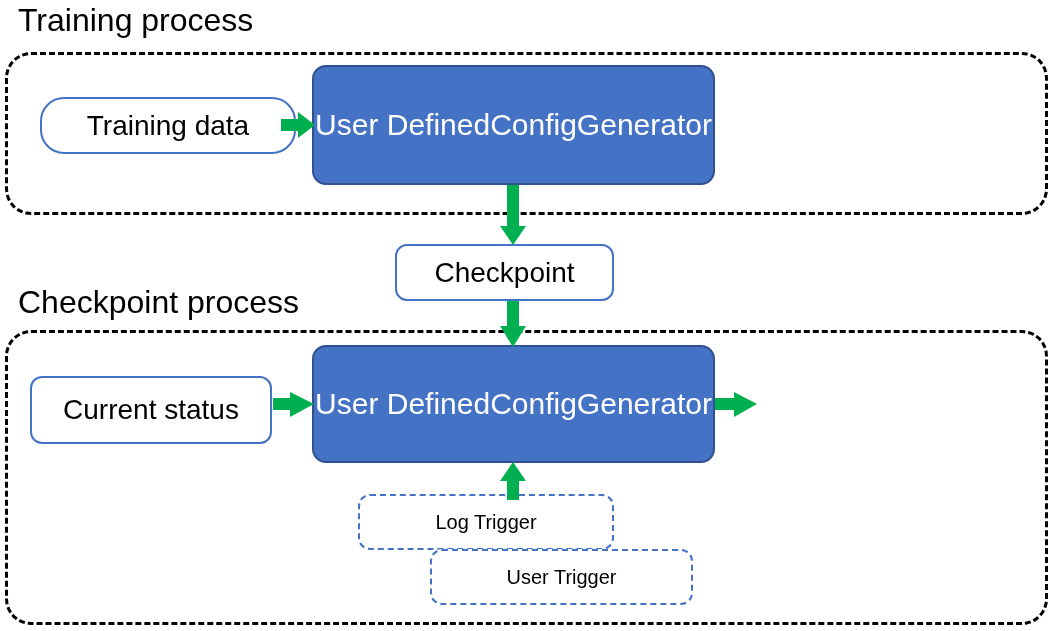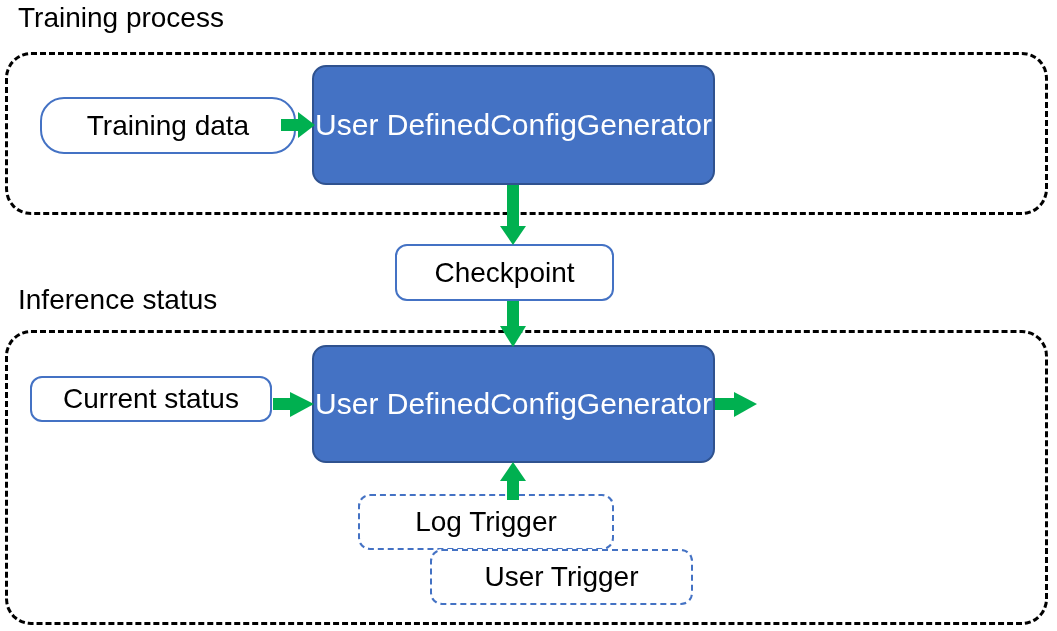--- a/index.html
+++ b/index.html
@@ -12,21 +12,21 @@
     width: 1057px;
     height: 631px;
     background: #ffffff;
     font-family: "Liberation Sans", sans-serif;
     overflow: hidden;
   }
 
   
   .section-label {
     position: absolute;
-    font-size: 28px;
+    font-size: 32px;
     line-height: 1;
     color: #000000;
     white-space: nowrap;
     font-weight: 400;
     text-align: right;
   }
   #label-training  { left: 18px; top: 4px;   }
   #label-inference { left: 18px; top: 286px; }
 
   
@@ -50,21 +50,21 @@
     display: flex;
     align-items: center;
     justify-content: center;
     color: #000000;
     font-size: 28px;
     white-space: nowrap;
     z-index: 4;
   }
   #node-training-data { left: 40px;  top: 97px;  width: 256px; height: 57px; border-radius: 24px; }
   #node-checkpoint    { left: 395px; top: 244px; width: 219px; height: 57px; }
-  #node-current-status{ left: 30px;  top: 376px; width: 242px; height: 46px; }
+  #node-current-status{ left: 30px;  top: 376px; width: 242px; height: 68px; }
   #node-output-config { left: 756px; top: 376px; width: 252px; height: 58px; }
 
   
   .node-blue {
     position: absolute;
     box-sizing: border-box;
     background: #4472C4;
     border: 2px solid #2F528F;
     border-radius: 14px;
     display: flex;
@@ -84,21 +84,21 @@
   .node-trigger {
     position: absolute;
     box-sizing: border-box;
     background: #ffffff;
     border: 2.5px dashed #4472C4;
     border-radius: 12px;
     display: flex;
     align-items: center;
     justify-content: center;
     color: #000000;
-    font-size: 28px;
+    font-size: 20px;
     white-space: nowrap;
   }
   #node-log-trigger   { left: 358px; top: 494px; width: 256px; height: 56px; z-index: 3; }
   #node-clock-trigger { left: 430px; top: 549px; width: 263px; height: 56px; z-index: 6; }
 
   
   #arrow-layer {
     position: absolute;
     left: 0; top: 0;
     width: 1057px;
@@ -107,21 +107,21 @@
     pointer-events: none;
   }
 </style>
 </head>
 <body>
 
 <div id="canvas">
 
   <div class="section-label" id="label-training">Training process</div>
 
-  <div class="section-label" id="label-inference">Inference status</div>
+  <div class="section-label" id="label-inference">Checkpoint process</div>
 
   <div class="process-container" id="container-training"></div>
 
   <div class="process-container" id="container-inference"></div>
 
   <div class="node-white" id="node-training-data">Training data</div>
 
   <div class="node-blue" id="node-generator-training">
     <span>User Defined</span>
     <span>ConfigGenerator</span>

